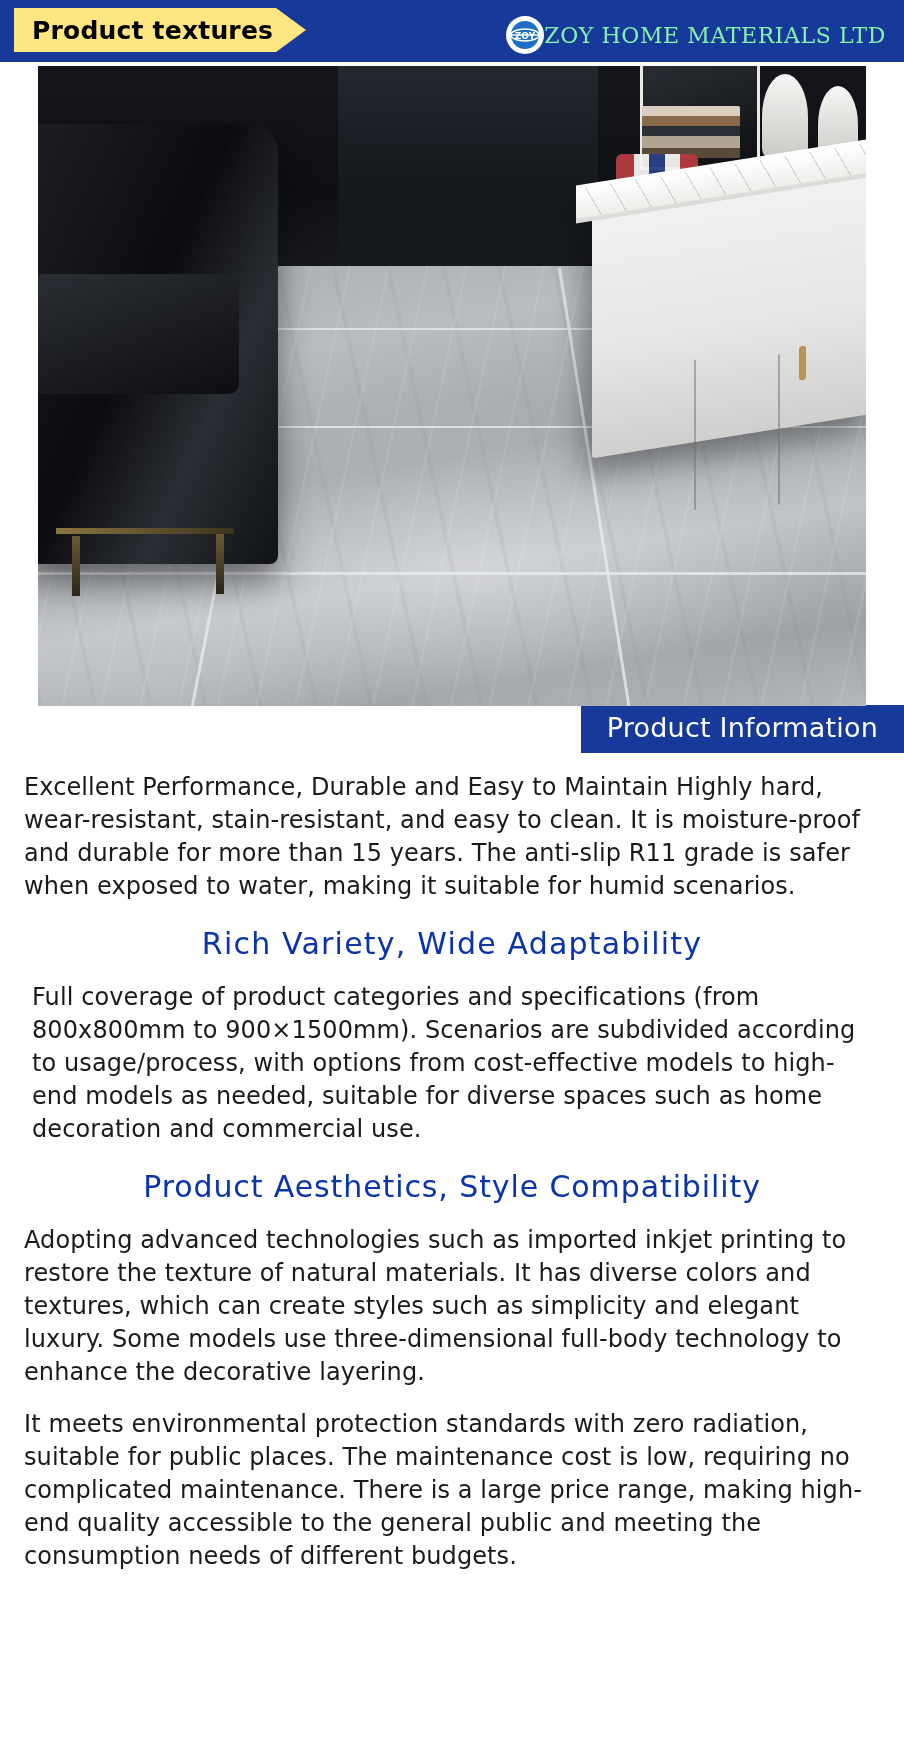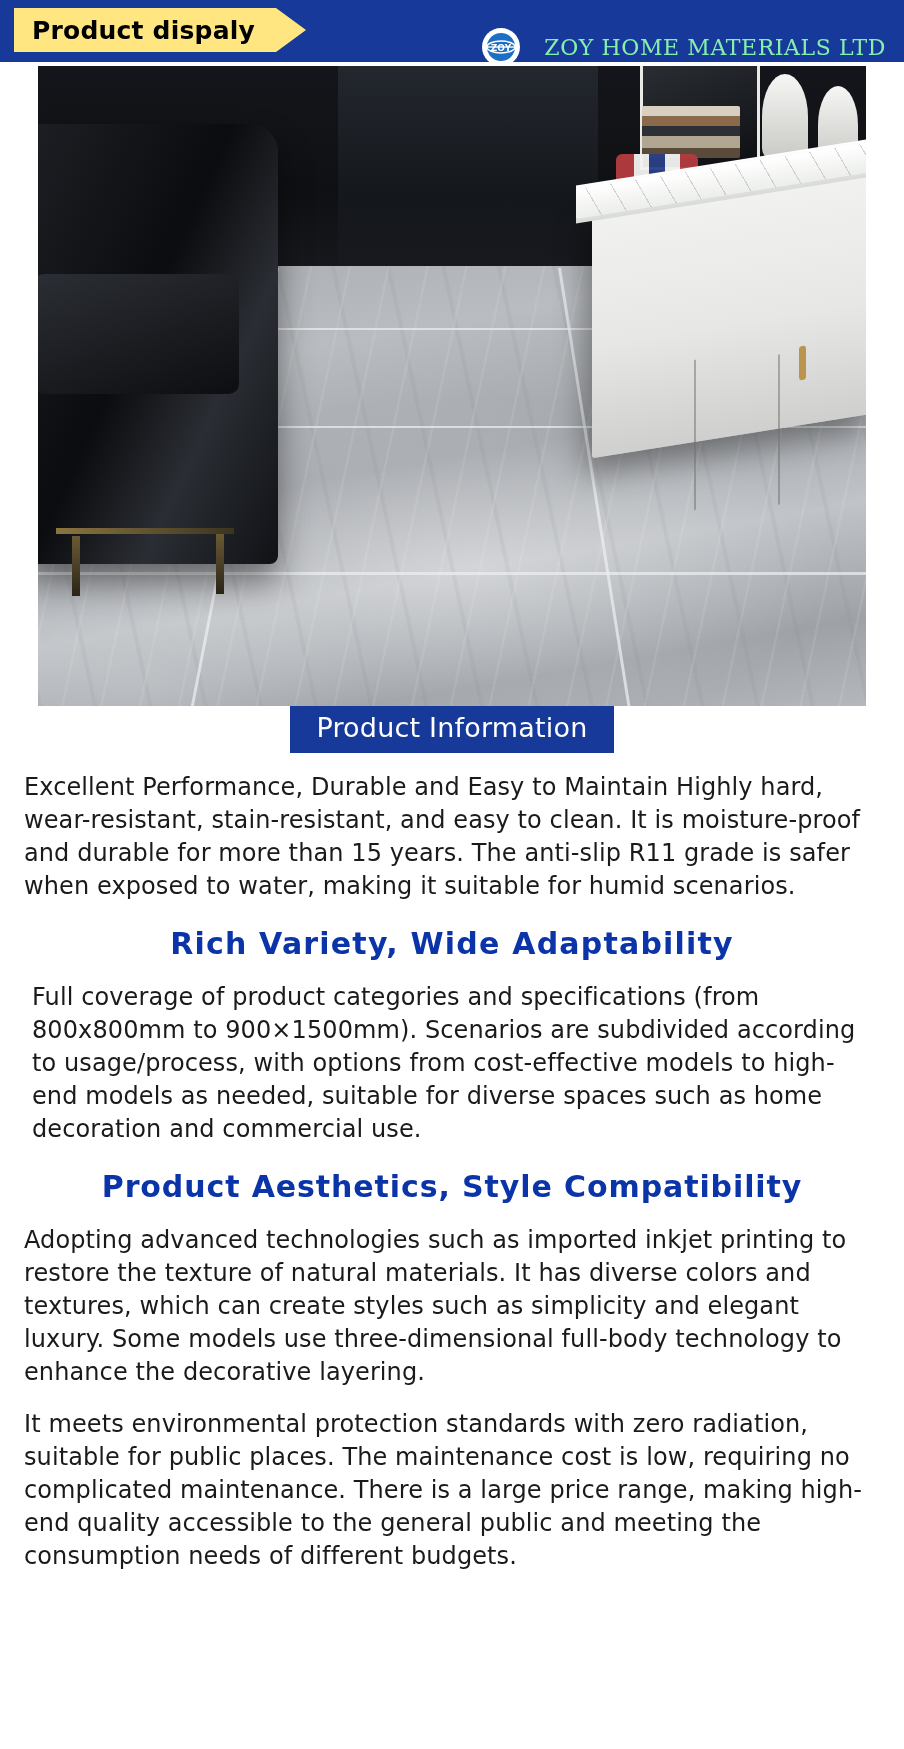--- a/index.html
+++ b/index.html
@@ -39,25 +39,25 @@
     font-size: 25px;
     font-weight: bold;
     color: #000000;
     padding-left: 18px;
     letter-spacing: 0.2px;
     white-space: nowrap;
   }
   .header-right {
     position: absolute;
     right: 18px;
-    top: 16px;
+    top: 4px;
     height: 62px;
     display: flex;
     align-items: center;
-    gap: 24px;
+    gap: 0;
   }
   .logo-badge {
     width: 38px;
     height: 38px;
     border-radius: 50%;
     background: #ffffff;
     display: flex;
     align-items: center;
     justify-content: center;
     position: relative;
@@ -223,21 +223,21 @@
     right: 106px; top: -4px;
     width: 120px; height: 108px;
     background: linear-gradient(160deg, #2a2d33, #0d0f12);
     border: 3px solid #e9e9e6;
   }
 
   
   .section-chip-row {
     width: 904px;
     display: flex;
-    justify-content: center;
+    justify-content: flex-end;
     margin-top: -1px;
   }
   .section-chip {
     background: #16399a;
     color: #ffffff;
     font-size: 27px;
     padding: 7px 26px 10px 26px;
     letter-spacing: 0.2px;
     white-space: nowrap;
   }
@@ -249,35 +249,35 @@
   .para {
     font-size: 24px;
     line-height: 1.38;
     color: #1a1a1a;
     margin: 18px 0 0 0;
     letter-spacing: 0.1px;
   }
   .para.indent { padding-left: 8px; }
   .heading {
     color: #0b34a8;
-    font-weight: bold;
+    font-weight: normal;
     font-size: 30px;
     text-align: center;
     letter-spacing: 1.2px;
     margin: 22px 0 4px 0;
     line-height: 1.25;
   }
   .heading.wide { letter-spacing: 0.9px; }
 </style>
 </head>
 <body>
 
 <div class="header">
   <div class="header-ribbon">
-    <span class="header-ribbon-text">Product dispaly</span>
+    <span class="header-ribbon-text">Product textures</span>
   </div>
   <div class="header-right">
     <span class="logo-badge">
       <svg width="38" height="38" viewBox="0 0 38 38" aria-hidden="true">
         <circle cx="19" cy="19" r="18" fill="#ffffff"></circle>
         <circle cx="19" cy="19" r="14" fill="#1c6fc4"></circle>
         <ellipse cx="19" cy="19" rx="14" ry="6" fill="none" stroke="#ffffff" stroke-width="1.4"></ellipse>
         <line x1="5" y1="19" x2="33" y2="19" stroke="#ffffff" stroke-width="1.4"></line>
         <text x="19" y="22.5" font-family="DejaVu Sans, sans-serif" font-size="9" font-weight="bold" fill="#ffffff" text-anchor="middle">ZOY</text>
       </svg>

